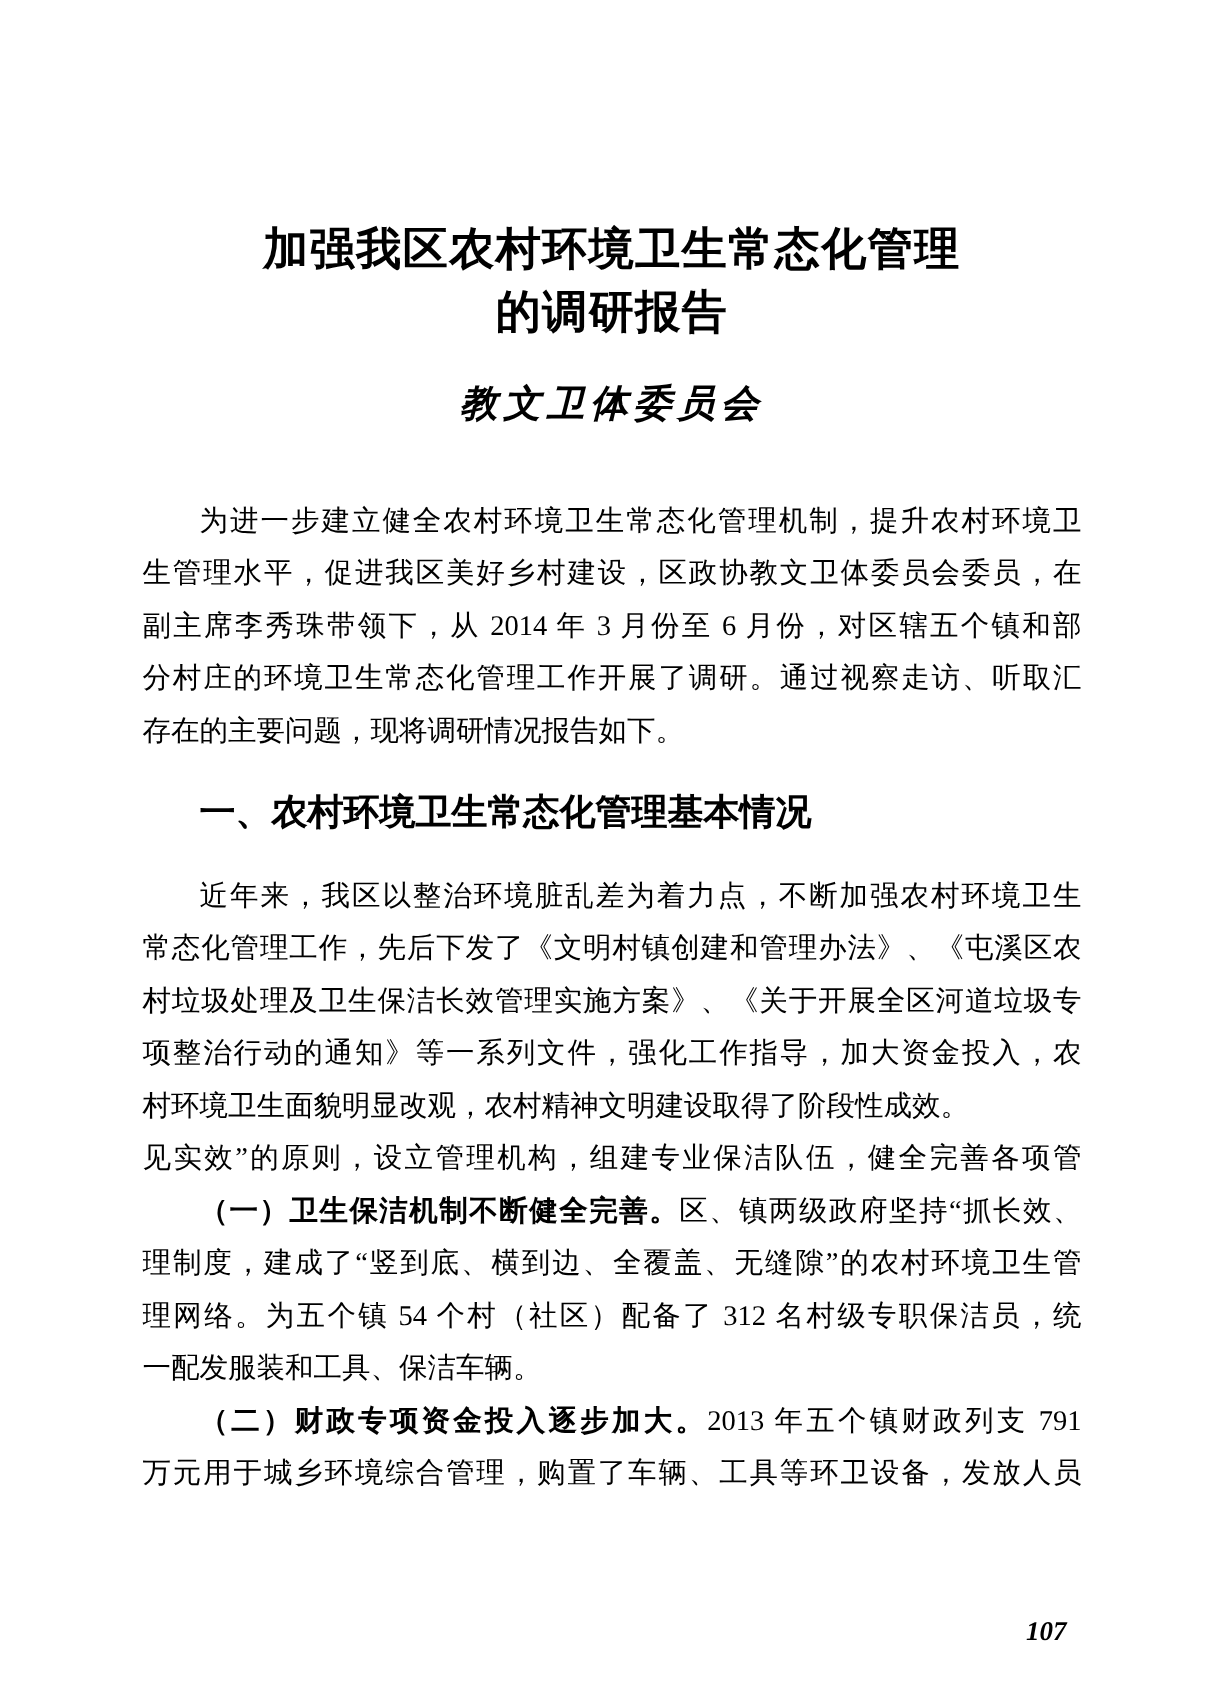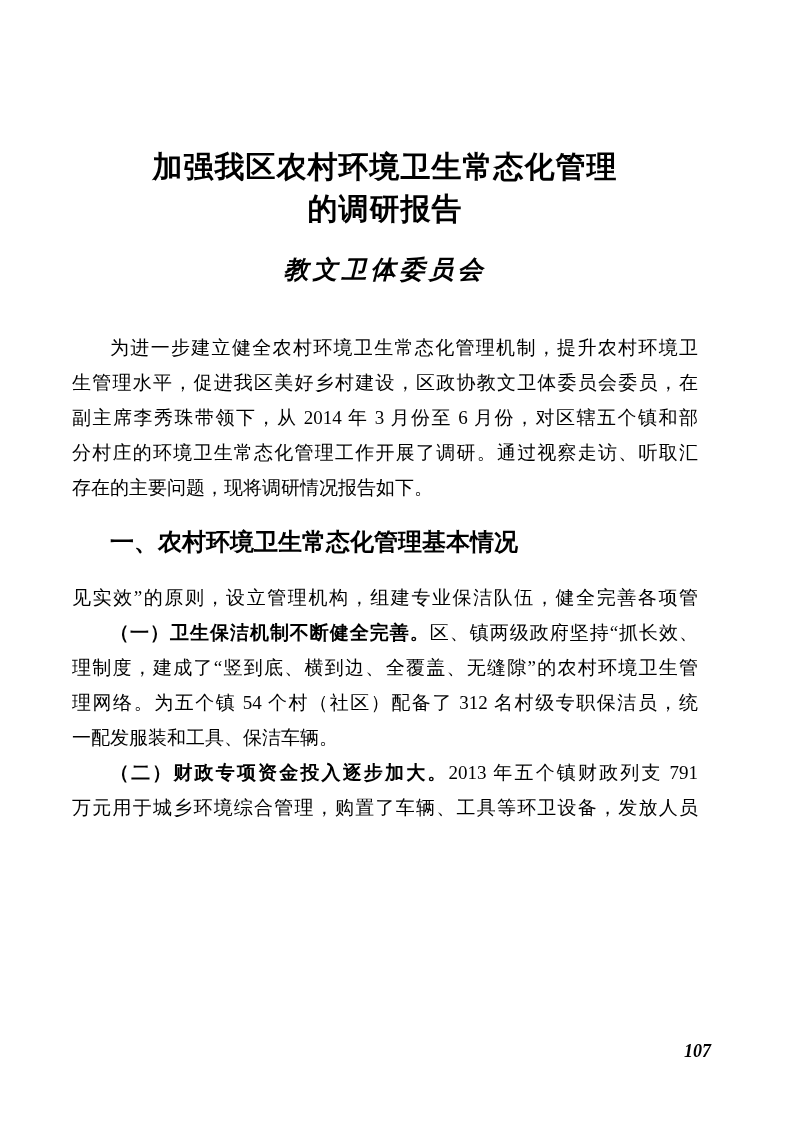--- a/index.html
+++ b/index.html
@@ -10,21 +10,21 @@
   .page {
     position: relative;
     width: 803px;
     height: 1133px;
     background: #ffffff;
     overflow: hidden;
     color: #000000;
   }
   .content {
     position: absolute;
-    left: 72px;
+    left: 95px;
     top: 146px;
     width: 626px;
   }
   .doc-title {
     margin: 0;
     font-family: "Liberation Sans", "DejaVu Sans", sans-serif;
     font-weight: bold;
     font-size: 30px;
     line-height: 42px;
     text-align: center;
@@ -69,21 +69,21 @@
     font-size: 24px;
     line-height: 35px;
     height: 35px;
   }
   .lead-bold {
     font-family: "Liberation Sans", "DejaVu Sans", sans-serif;
     font-weight: bold;
   }
   .page-number {
     position: absolute;
-    top: 1040px;
+    top: 1076px;
     right: 92px;
     font-family: "Liberation Serif", "DejaVu Serif", serif;
     font-weight: bold;
     font-style: italic;
     font-size: 18px;
     line-height: 22px;
     text-align: center;
   }
 </style>
 </head>
@@ -104,20 +104,27 @@
       <div class="para para-1">
         <div class="line indent">为进一步建立健全农村环境卫生常态化管理机制，提升农村环境卫</div>
         <div class="line">生管理水平，促进我区美好乡村建设，区政协教文卫体委员会委员，在</div>
         <div class="line">副主席李秀珠带领下，从 2014 年 3 月份至 6 月份，对区辖五个镇和部</div>
         <div class="line">分村庄的环境卫生常态化管理工作开展了调研。通过视察走访、听取汇</div>
         <div class="line last">存在的主要问题，现将调研情况报告如下。</div>
       </div>
 
       <div class="section-heading">一、农村环境卫生常态化管理基本情况</div>
 
+      <div class="para">
+        <div class="line indent">近年来，我区以整治环境脏乱差为着力点，不断加强农村环境卫生</div>
+        <div class="line">常态化管理工作，先后下发了《文明村镇创建和管理办法》、《屯溪区农</div>
+        <div class="line">村垃圾处理及卫生保洁长效管理实施方案》、《关于开展全区河道垃圾专</div>
+        <div class="line">项整治行动的通知》等一系列文件，强化工作指导，加大资金投入，农</div>
+        <div class="line last">村环境卫生面貌明显改观，农村精神文明建设取得了阶段性成效。</div>
+      </div>
 
       <div class="para">
         <div class="line">见实效”的原则，设立管理机构，组建专业保洁队伍，健全完善各项管</div>
         <div class="line indent"><span class="lead-bold">（一）卫生保洁机制不断健全完善。</span><span>区、镇两级政府坚持“抓长效、</span></div>
         <div class="line">理制度，建成了“竖到底、横到边、全覆盖、无缝隙”的农村环境卫生管</div>
         <div class="line">理网络。为五个镇 54 个村（社区）配备了 312 名村级专职保洁员，统</div>
         <div class="line last">一配发服装和工具、保洁车辆。</div>
       </div>
 
       <div class="para">

